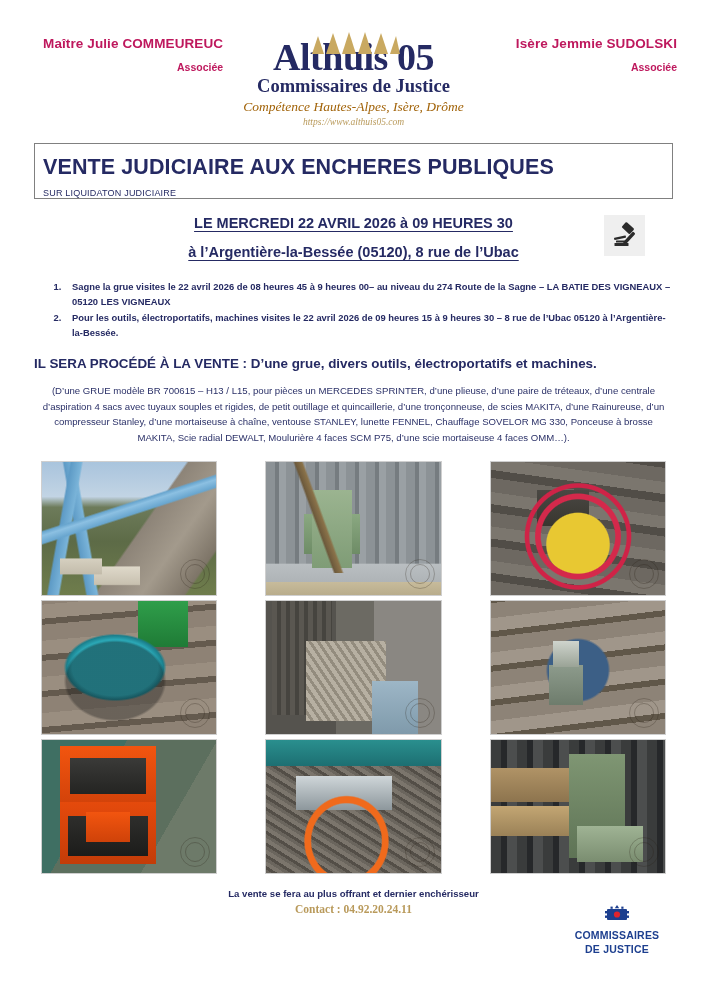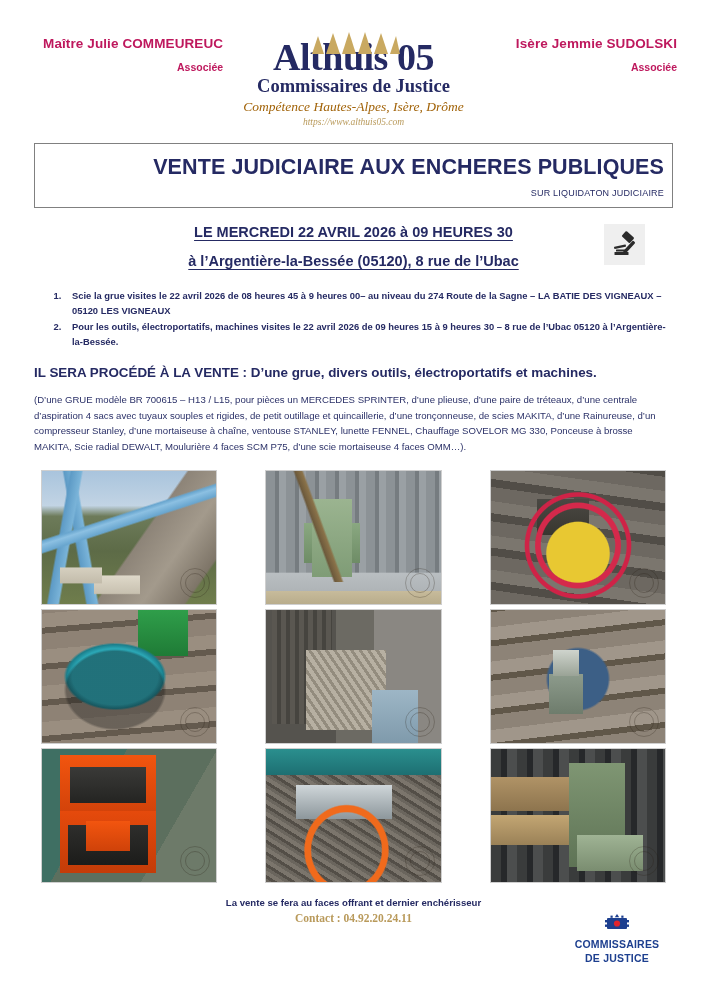--- a/index.html
+++ b/index.html
@@ -30,21 +30,21 @@
                  letter-spacing:-.5px; margin-top:-14px; }
   .brand .sub { font-family:"Liberation Serif", serif; font-weight:bold;
                 font-size:18.5px; line-height:20px; color:#252a63; margin-top:1px; }
   .brand .comp { font-family:"Liberation Serif", serif; font-style:italic;
                  font-size:13.5px; color:#a16207; margin-top:3px; }
   .brand .url { font-family:"Liberation Serif", serif; font-style:italic;
                 font-size:9.5px; color:#b99a5b; margin-top:2px; }
 
   
   .title-box { margin:16px 34px 0 34px; border:1.5px solid #808080;
-               padding:11px 8px 9px 8px; text-align:right; }
+               padding:11px 8px 0 8px; text-align:left; }
   .title-box .t1 { font-weight:bold; font-size:21.5px; color:#252a63;
                    letter-spacing:.1px; }
   .title-box .t2 { font-weight:normal; font-size:9px; color:#252a63;
                    margin-top:8px; letter-spacing:.2px; }
 
   
   .date-wrap { position:relative; margin-top:16px; text-align:center; }
   .date-line { font-weight:bold; font-size:14.5px; color:#252a63;
                text-decoration:underline; text-underline-offset:3px; }
   .addr-line { font-weight:bold; font-size:14.5px; color:#252a63;
@@ -55,21 +55,21 @@
   
   ol.visits { margin:20px 36px 0 36px; padding:0 0 0 28px; }
   ol.visits li { font-size:9.4px; line-height:14.5px; color:#252a63;
                  font-weight:bold; margin-bottom:2px; padding-left:8px; }
   ol.visits li span.u { }
 
   
   .sale-heading { margin:16px 34px 0 34px; font-weight:bold; font-size:13.4px;
                   color:#252a63; }
   .sale-detail { margin:12px 34px 0 34px; font-size:9.6px; line-height:15.5px;
-                 color:#2b3168; text-align:left; }
+                 color:#2b3168; text-align:center; }
 
   
   .grid { margin:16px auto 0 auto; width:625px;
           display:grid; grid-template-columns:repeat(3, 1fr);
           column-gap:48px; row-gap:4px; }
   .photo { position:relative; width:100%; height:135px; overflow:hidden;
            border:1px solid #cfcfcf; background:#777; }
   .photo .stamp { position:absolute; right:6px; bottom:6px; width:30px; height:30px;
                   border-radius:50%; border:1.5px solid rgba(40,30,20,.45);
                   opacity:.55; }
@@ -144,21 +144,21 @@
           <rect x="4" y="15.5" width="12" height="2.4" rx=".6" transform="rotate(-12 10 16.7)"></rect>
           <rect x="4.5" y="22" width="14" height="3" rx=".6"></rect>
           <rect x="6" y="19.4" width="11" height="2" rx=".5"></rect>
         </g>
       </svg>
     </div>
   </div>
 
   <ol class="visits">
     <li>
-      <span>Scie la </span><span class="u">grue</span><span> visites le 22 avril 2026 de 08 heures 45 à 9 heures 00– au niveau du 274 Route de la Sagne – LA BATIE DES VIGNEAUX – 05120 LES VIGNEAUX</span>
+      <span>Sagne la </span><span class="u">grue</span><span> visites le 22 avril 2026 de 08 heures 45 à 9 heures 00– au niveau du 274 Route de la Sagne – LA BATIE DES VIGNEAUX – 05120 LES VIGNEAUX</span>
     </li>
     <li>
       <span>Pour les </span><span class="u">outils, électroportatifs, machines</span><span> visites le 22 avril 2026 de 09 heures 15 à 9 heures 30 – 8 rue de l’Ubac 05120 à l’Argentière-la-Bessée.</span>
     </li>
   </ol>
 
   <div class="sale-heading">IL SERA PROCÉDÉ À LA VENTE : D’une grue, divers outils, électroportatifs et machines.</div>
   <div class="sale-detail">(D’une GRUE modèle BR 700615 – H13 / L15, pour pièces un MERCEDES SPRINTER, d’une plieuse, d’une paire de tréteaux, d’une centrale d’aspiration 4 sacs avec tuyaux souples et rigides, de petit outillage et quincaillerie, d’une tronçonneuse, de scies MAKITA, d’une Rainureuse, d’un compresseur Stanley, d’une mortaiseuse à chaîne, ventouse STANLEY, lunette FENNEL, Chauffage SOVELOR MG 330, Ponceuse à brosse MAKITA, Scie radial DEWALT, Moulurière 4 faces SCM P75, d’une scie mortaiseuse 4 faces OMM…).</div>
 
   <div class="grid">
@@ -246,21 +246,21 @@
       <div class="sc" style="background:repeating-linear-gradient(90deg,#3a3c3c 0 10px,#26282a 10px 16px,#4c4e4e 16px 26px);"></div>
       <div class="sc" style="background:linear-gradient(#b09366,#8d744e) 0 28px/86px 34px no-repeat,
         linear-gradient(#c3a673,#9a8157) 0 66px/108px 30px no-repeat;"></div>
       <div class="sc" style="background:linear-gradient(#7f9673,#5e7355) 78px 14px/56px 104px no-repeat;"></div>
       <div class="sc" style="background:linear-gradient(#9fb394,#7a8d70) 86px 86px/66px 36px no-repeat;"></div>
       <div class="stamp"></div>
     </div>
   </div>
 
   <div class="footer">
-    <div class="f2">La vente se fera au faces offrant et dernier enchérisseur</div>
+    <div class="f2">La vente se fera au plus offrant et dernier enchérisseur</div>
     <div class="f4">Contact : 04.92.20.24.11</div>
 
     <div class="cdj">
       <svg width="26" height="20" viewBox="0 0 26 20">
         <g fill="#1d3f8f">
           <rect x="3" y="5" width="20" height="11" rx="1"></rect>
           <path d="M13 1 L15.2 4.3 L10.8 4.3 Z"></path>
           <rect x="1" y="7" width="2.4" height="2.4"></rect>
           <rect x="22.6" y="7" width="2.4" height="2.4"></rect>
           <rect x="1" y="11.5" width="2.4" height="2.4"></rect>

